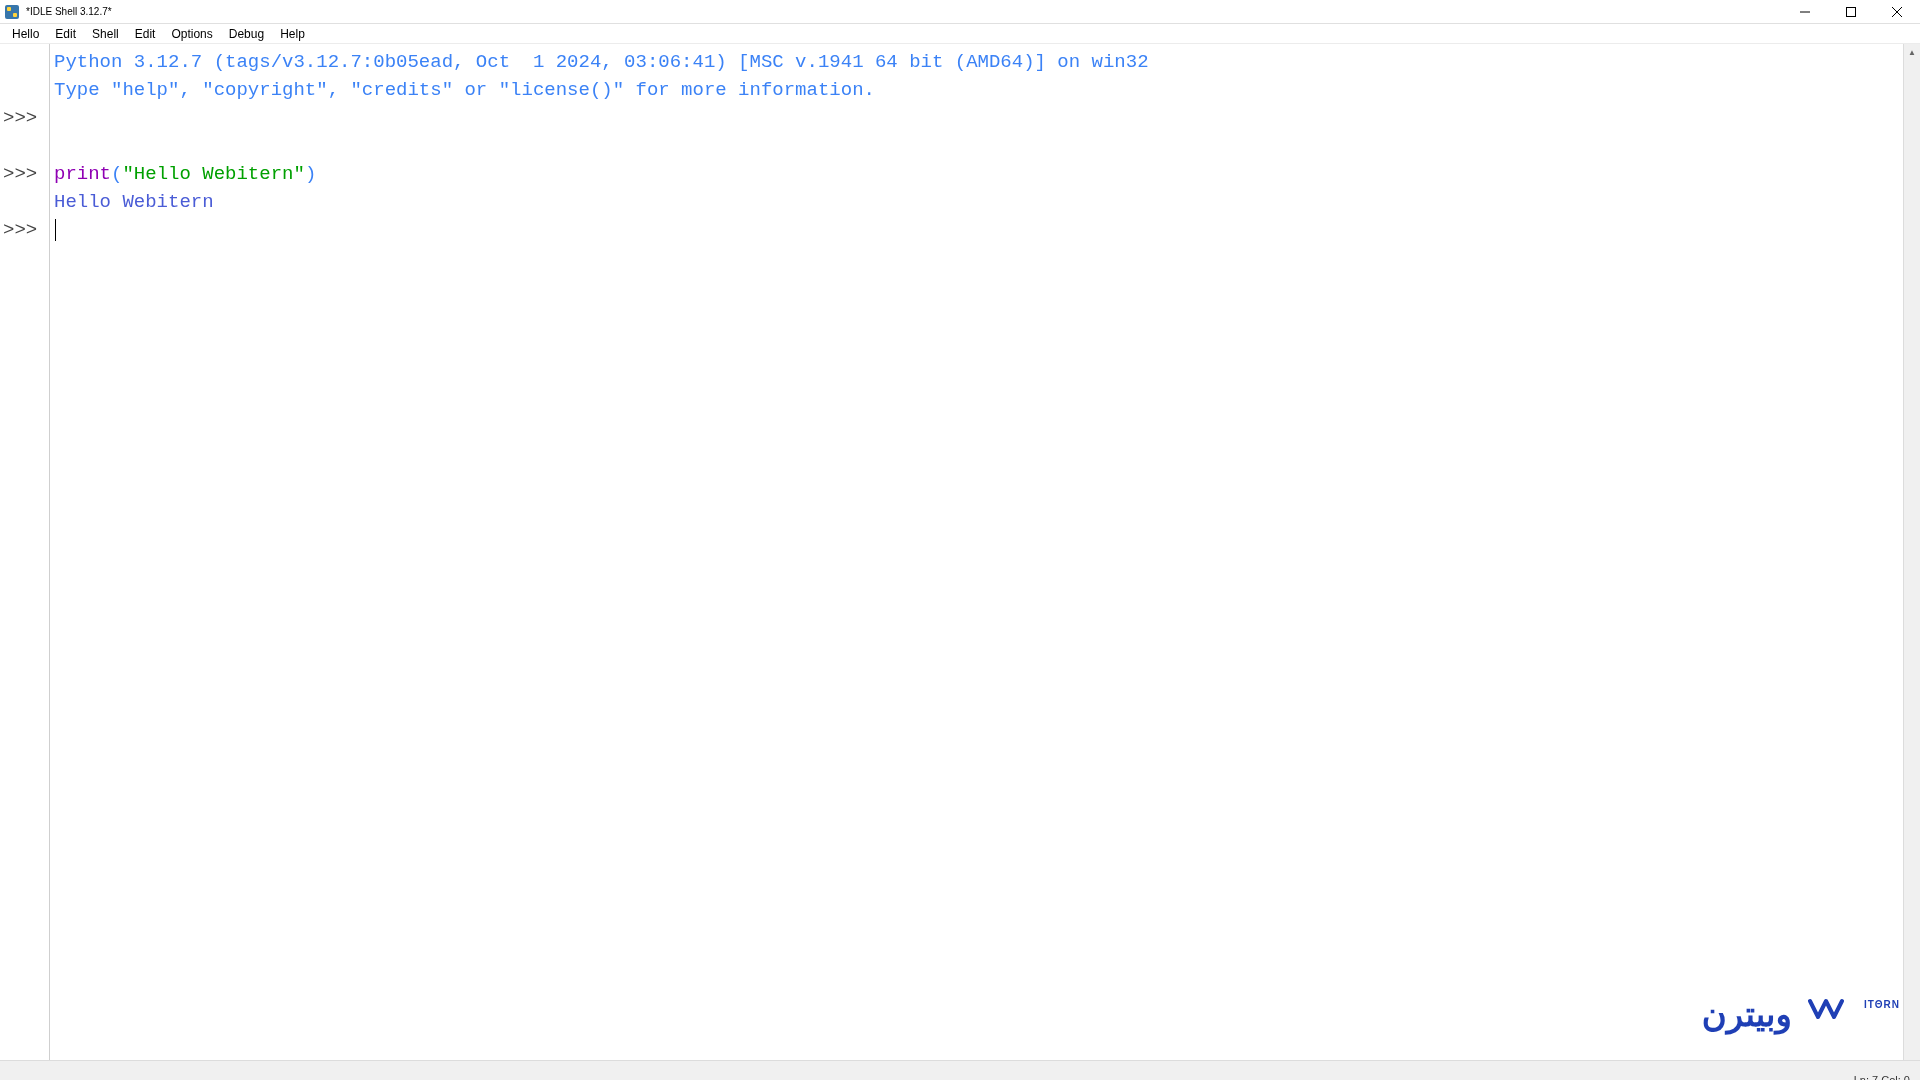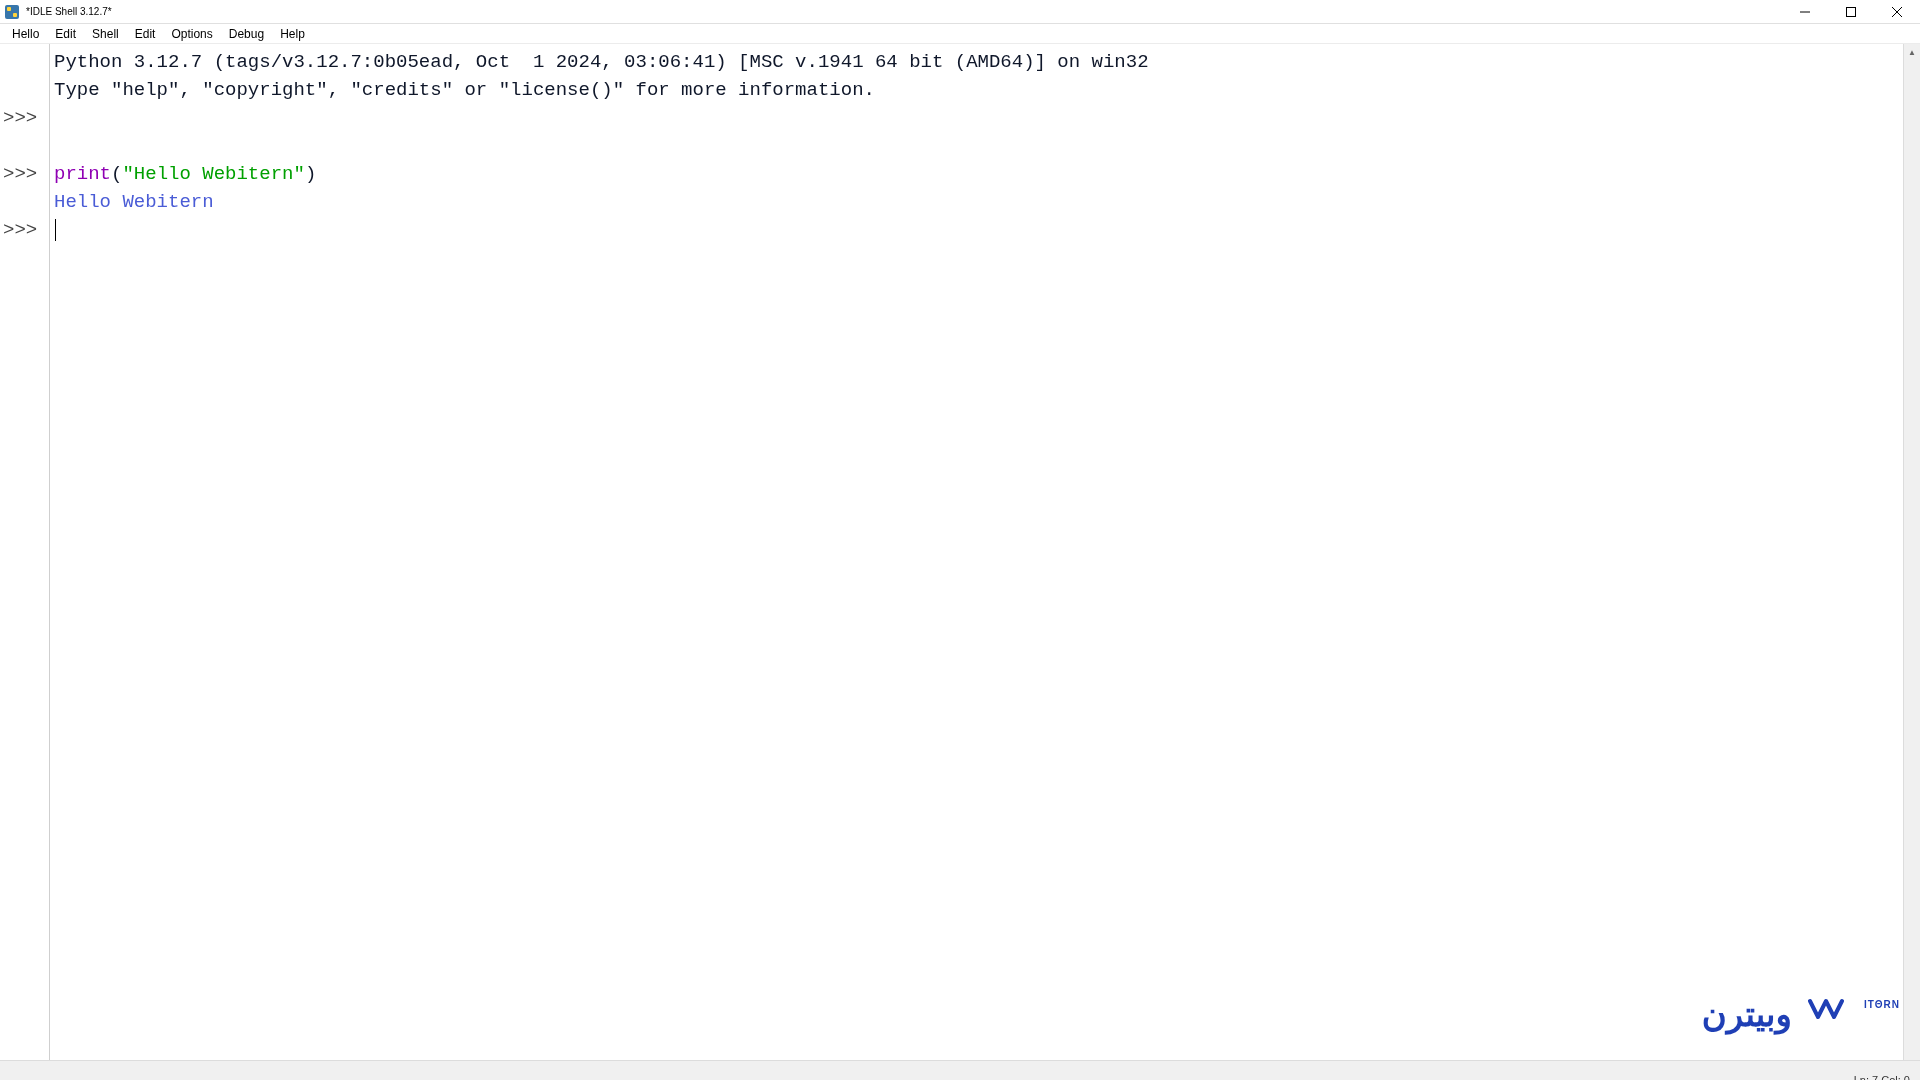--- a/index.html
+++ b/index.html
@@ -19,21 +19,21 @@
   
   
   .editor-wrap { position: relative; height: calc(1080px - 24px - 20px - 20px); display: flex; }
   .gutter { width: 50px; background: #ffffff; border-right: 1px solid #cfcfcf; }
   .codearea { flex: 1; background: #ffffff; font-family: "Courier New", monospace; font-size: 19px; line-height: 28px; padding: 4px 4px; white-space: pre; position: relative; color: #3a3a3a; }
   .prompt-col { position: absolute; left: 0; top: 4px; width: 50px; font-family: "Courier New", monospace; font-size: 19px; line-height: 28px; text-align: left; padding-left: 3px; color: #444; }
   
   .tok-builtin { color: #8f00b3; }  
   .tok-string  { color: #00a000; }  
   .tok-output  { color: #4a5cd6; }  
-  .tok-normal  { color: #0f172a; text-align: center; }
+  .tok-normal  { color: #3b82f6; text-align: center; }
   
   .cursor { display: inline-block; width: 1px; height: 22px; background: #000; vertical-align: text-bottom; margin-left: 1px; animation: blink 1s step-end infinite; }
   @keyframes blink { 50% { opacity: 0; } }
   
   
   .scrollbar-v { position: absolute; right: 0; top: 44px; bottom: 20px; width: 17px; background: #f0f0f0; border-left: 1px solid #dcdcdc; }
   .scroll-arrow { height: 17px; display: flex; align-items: center; justify-content: center; color: #666; font-size: 8px; }
   
   
   .statusbar { height: 38px; background: #f0f0f0; border-top: 1px solid #dcdcdc; display: flex; align-items: center; justify-content: flex-end; padding-right: 10px; font-size: 11px; color: #333; }

